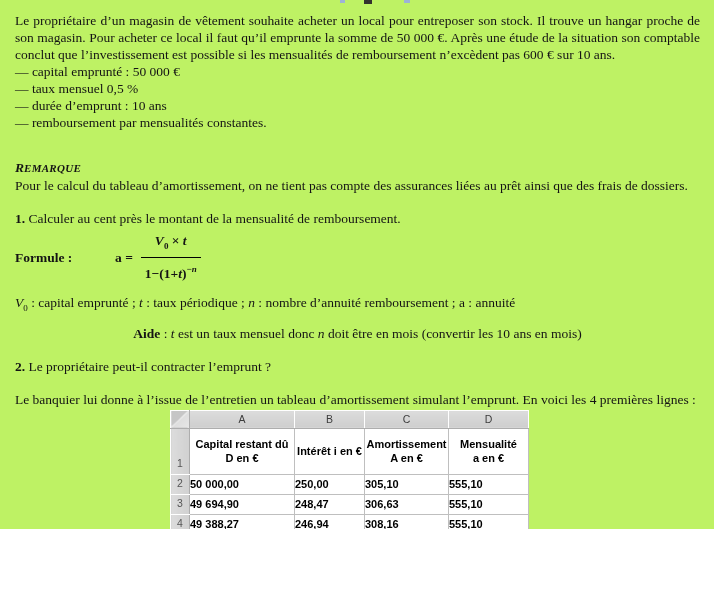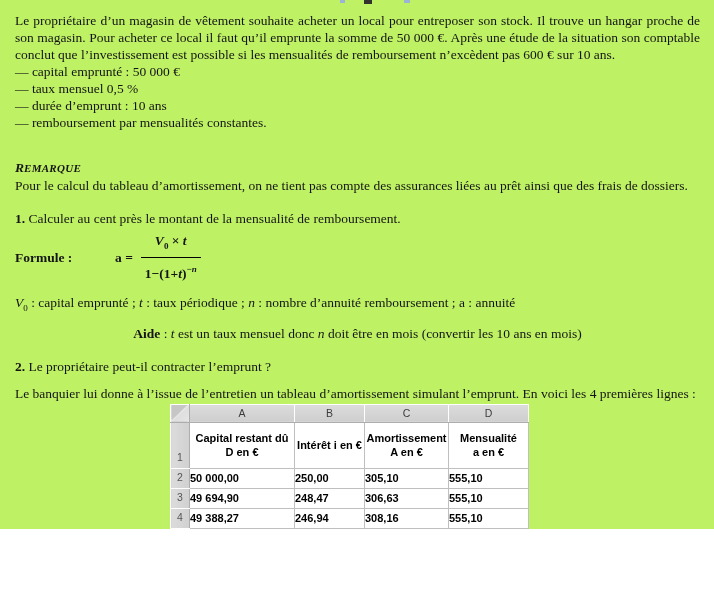--- a/index.html
+++ b/index.html
@@ -48,21 +48,21 @@
     margin-left: 8px;
     line-height: 18px;
   }
   .frac .num { padding: 0 10px 2px 10px; }
   .frac .den { border-top: 1.4px solid #000; padding: 2px 4px 0 4px; }
   sub { font-size: 9px; }
   sup { font-size: 9px; }
 
   .legend { margin-top: 15px; }
   .aide { margin-top: 8px; text-align: center; }
-  .closing { margin-top: 10px; }
+  .closing { margin-top: 16px; }
 
   
   table.sheet {
     margin: 2px 0 0 155px;
     border-collapse: collapse;
     font-family: "Liberation Sans", sans-serif;
     font-size: 11px;
     color: #000;
     table-layout: fixed;
   }

